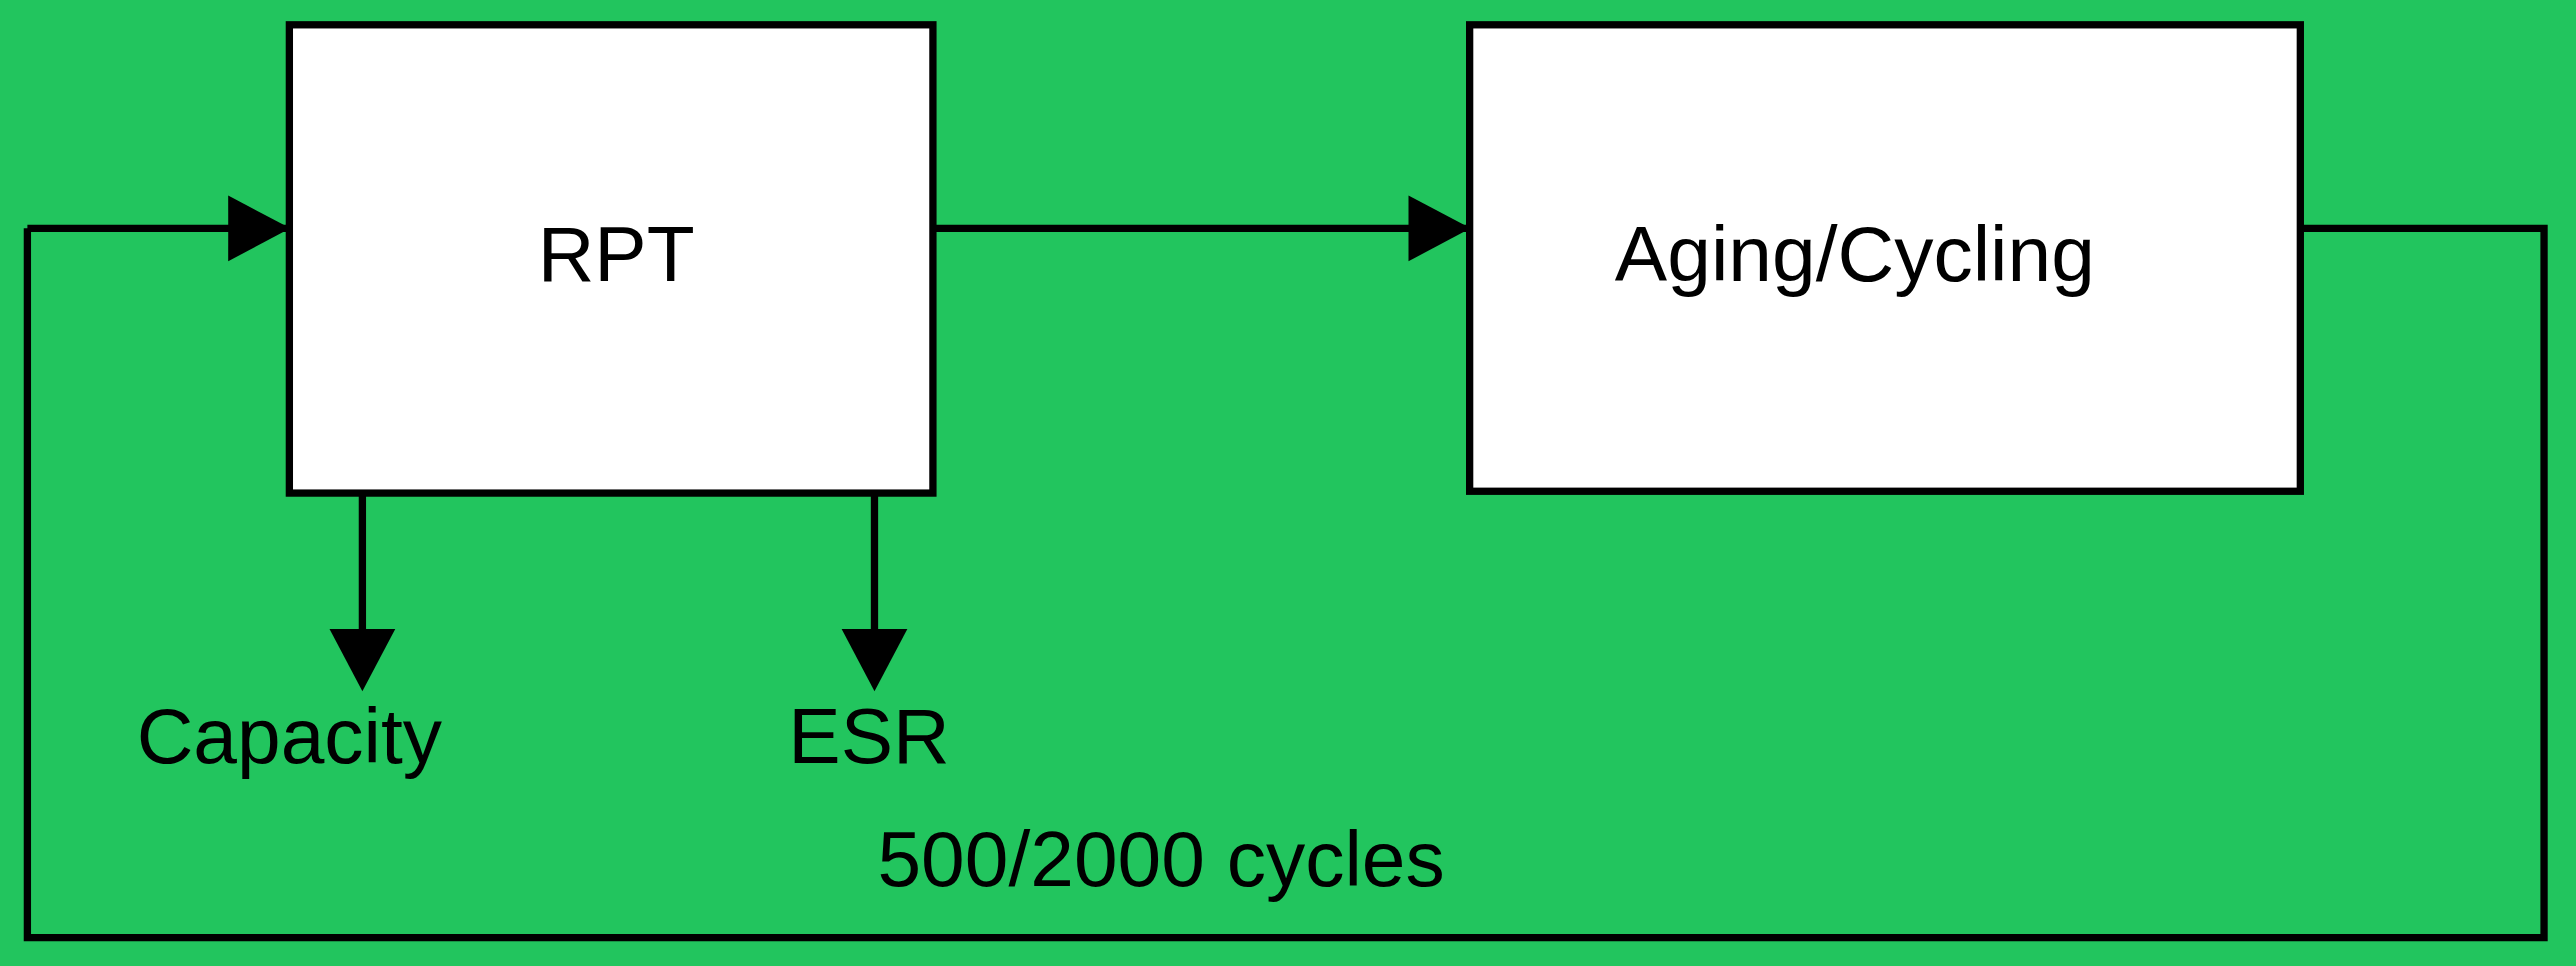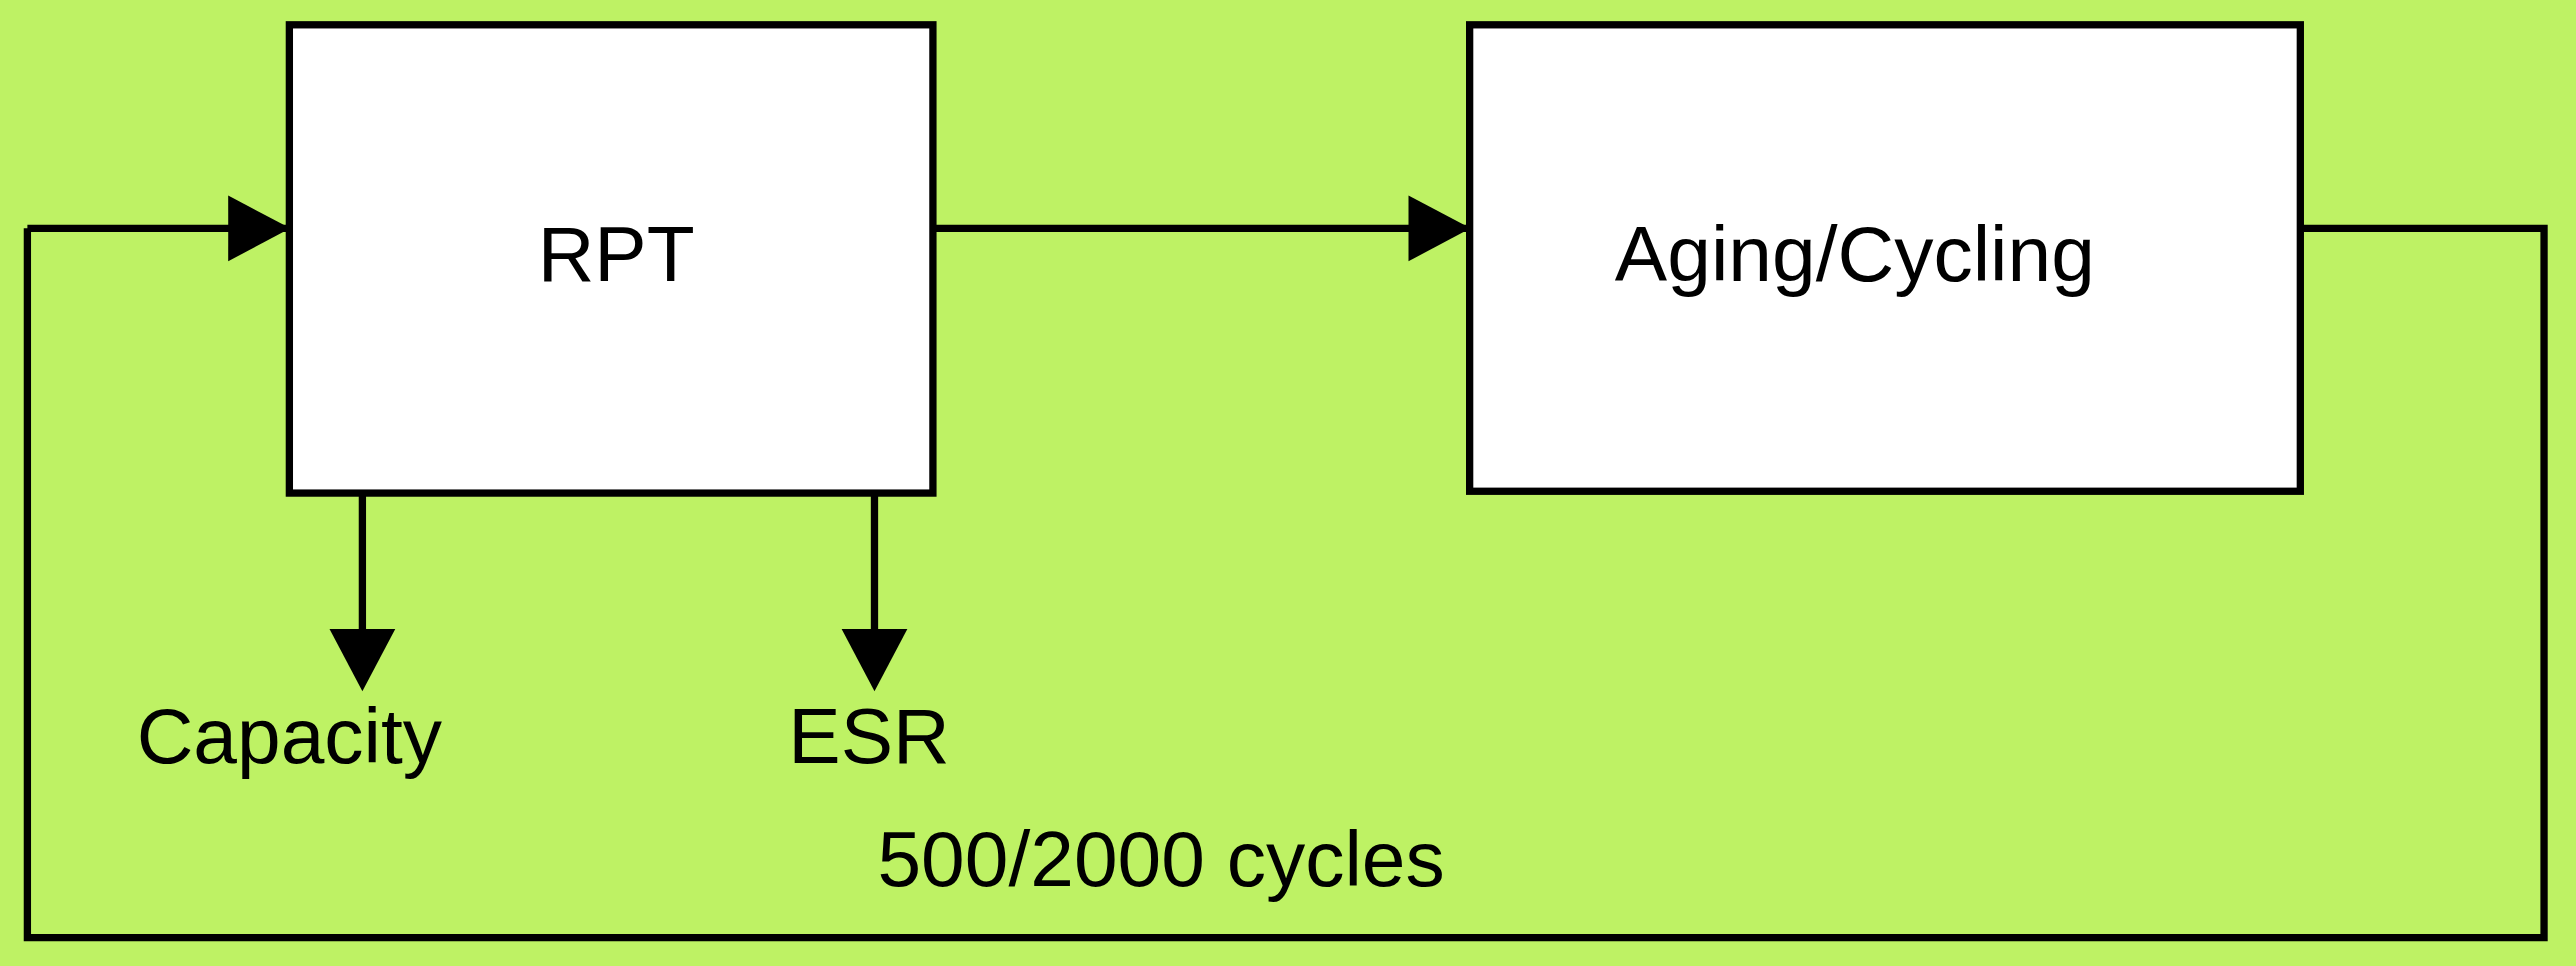--- a/index.html
+++ b/index.html
@@ -11,21 +11,21 @@
   body {
     font-family: "Liberation Sans", sans-serif;
     width: 2576px;
     height: 967px;
     overflow: hidden;
   }
   #diagram-root {
     position: relative;
     width: 2576px;
     height: 967px;
-    background: #bef264;
+    background: #22c55e;
   }
   #flow-svg {
     position: absolute;
     top: 0;
     left: 0;
     width: 2576px;
     height: 967px;
     display: block;
   }
   .box-rect {

